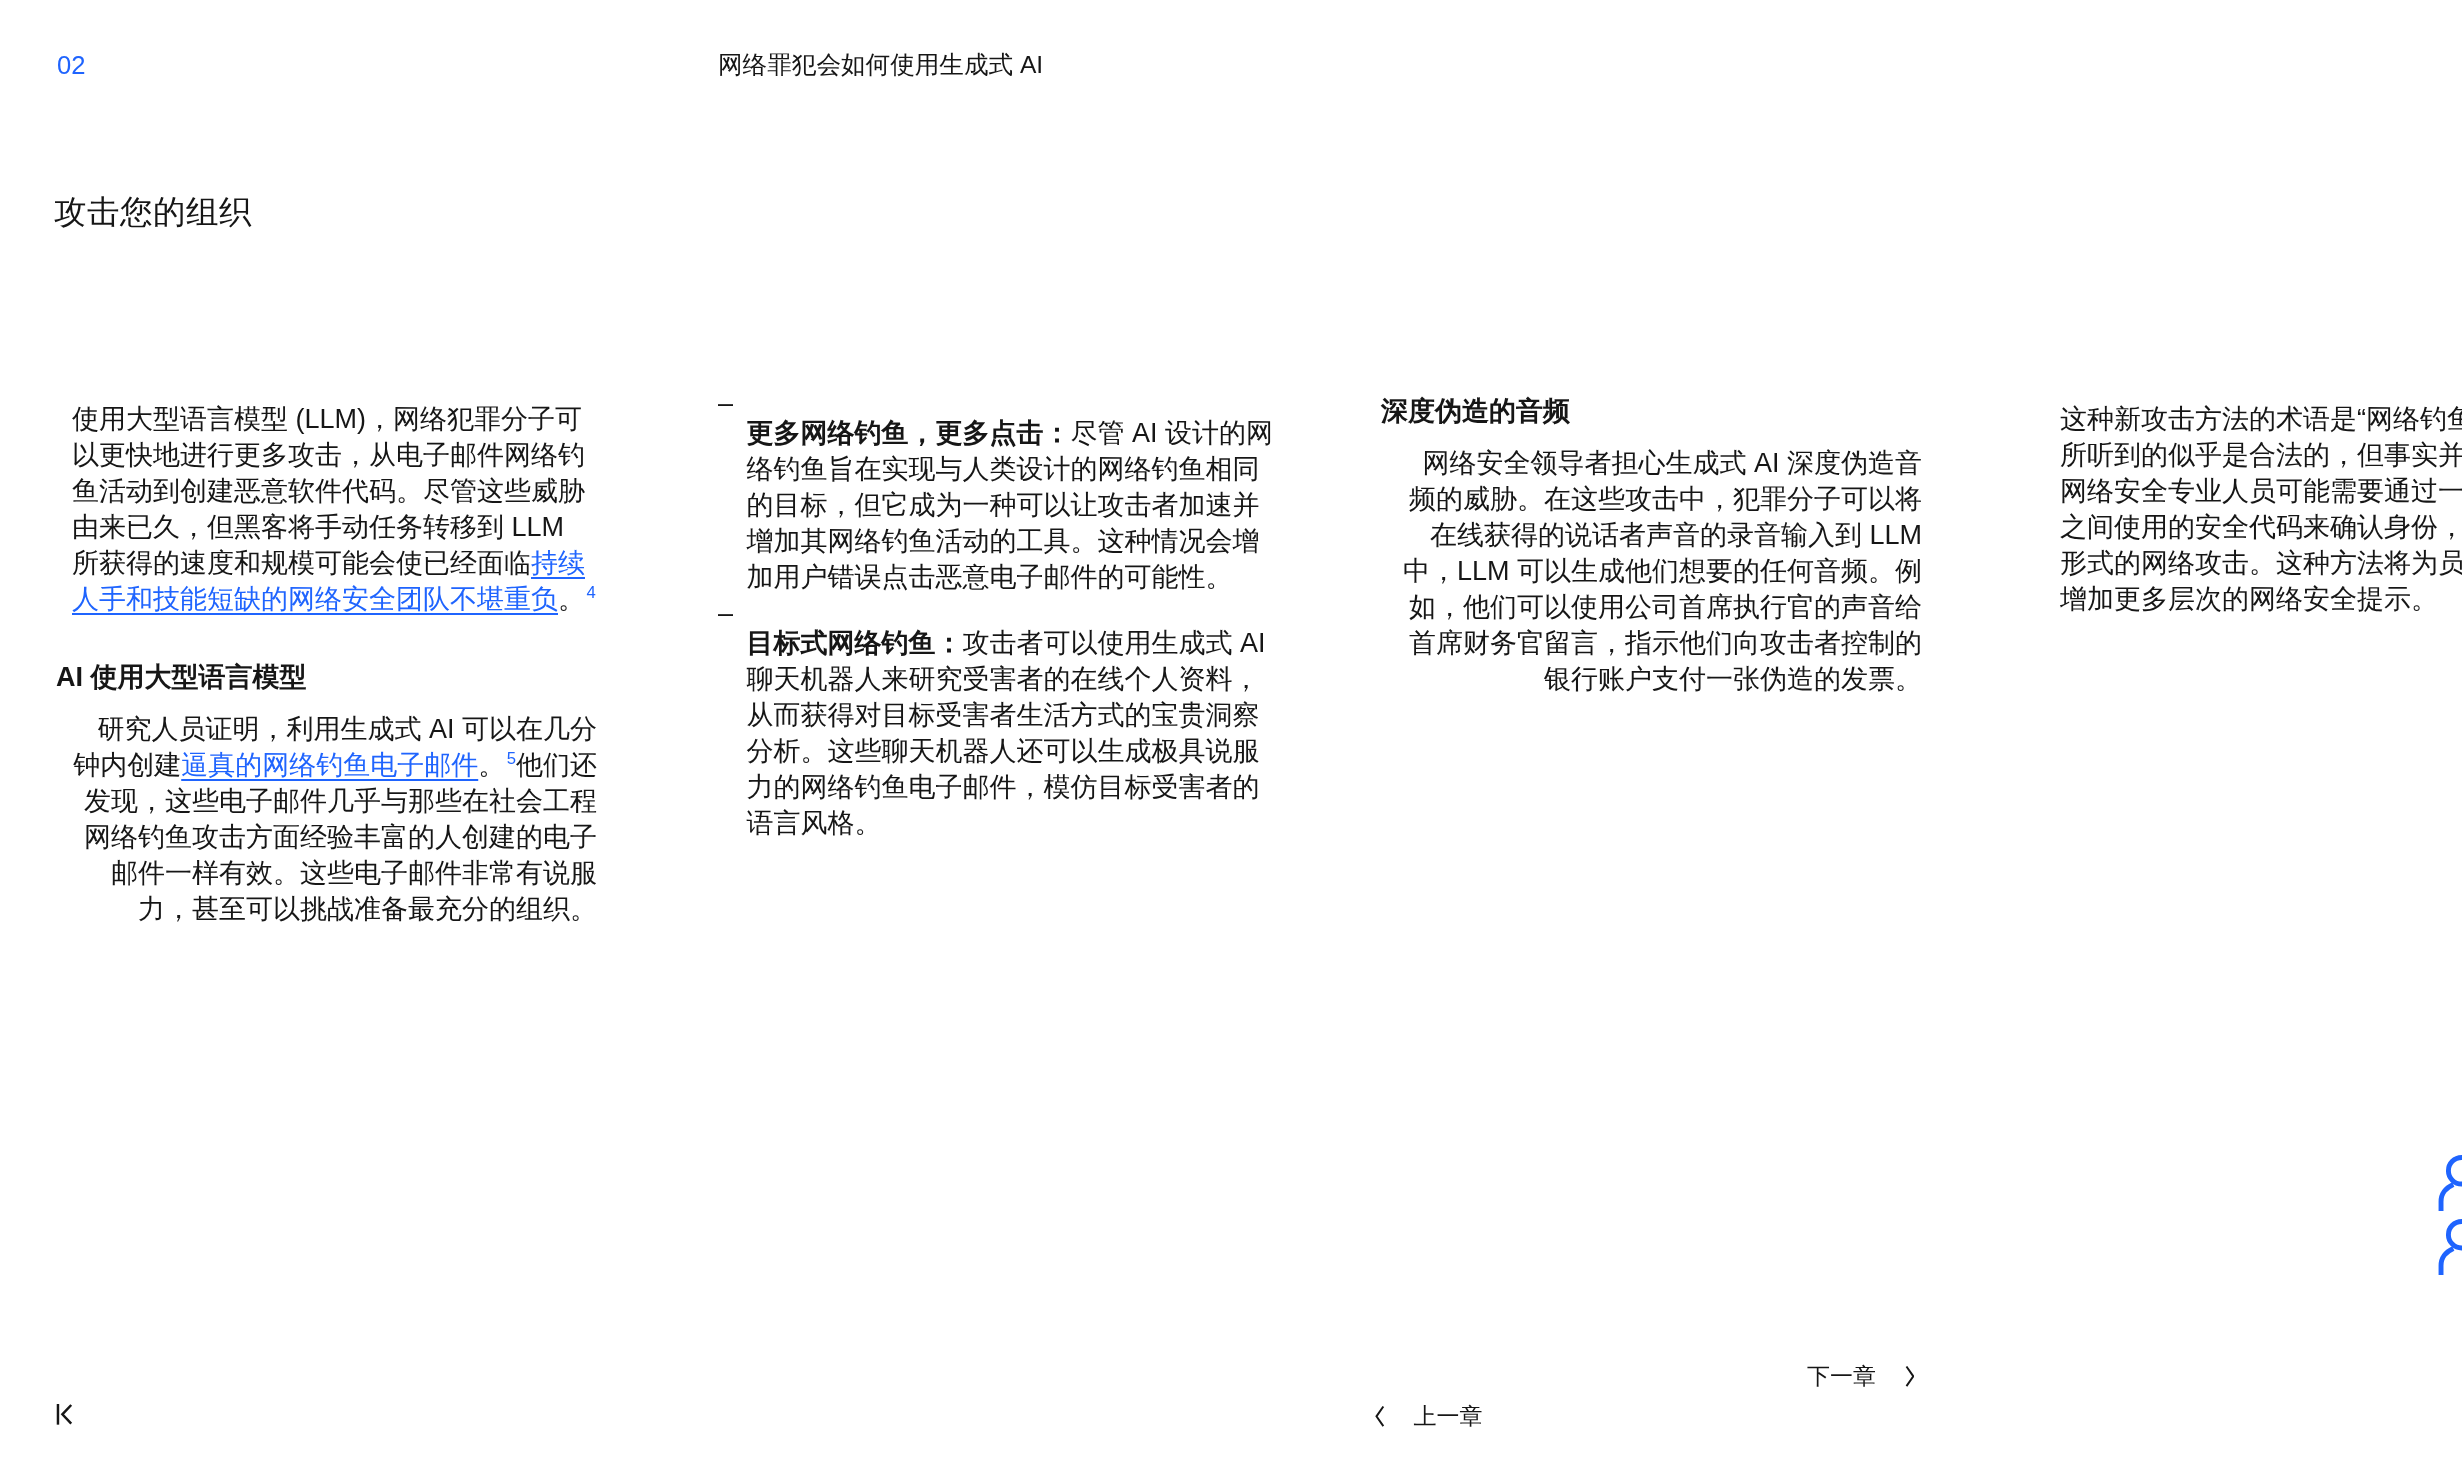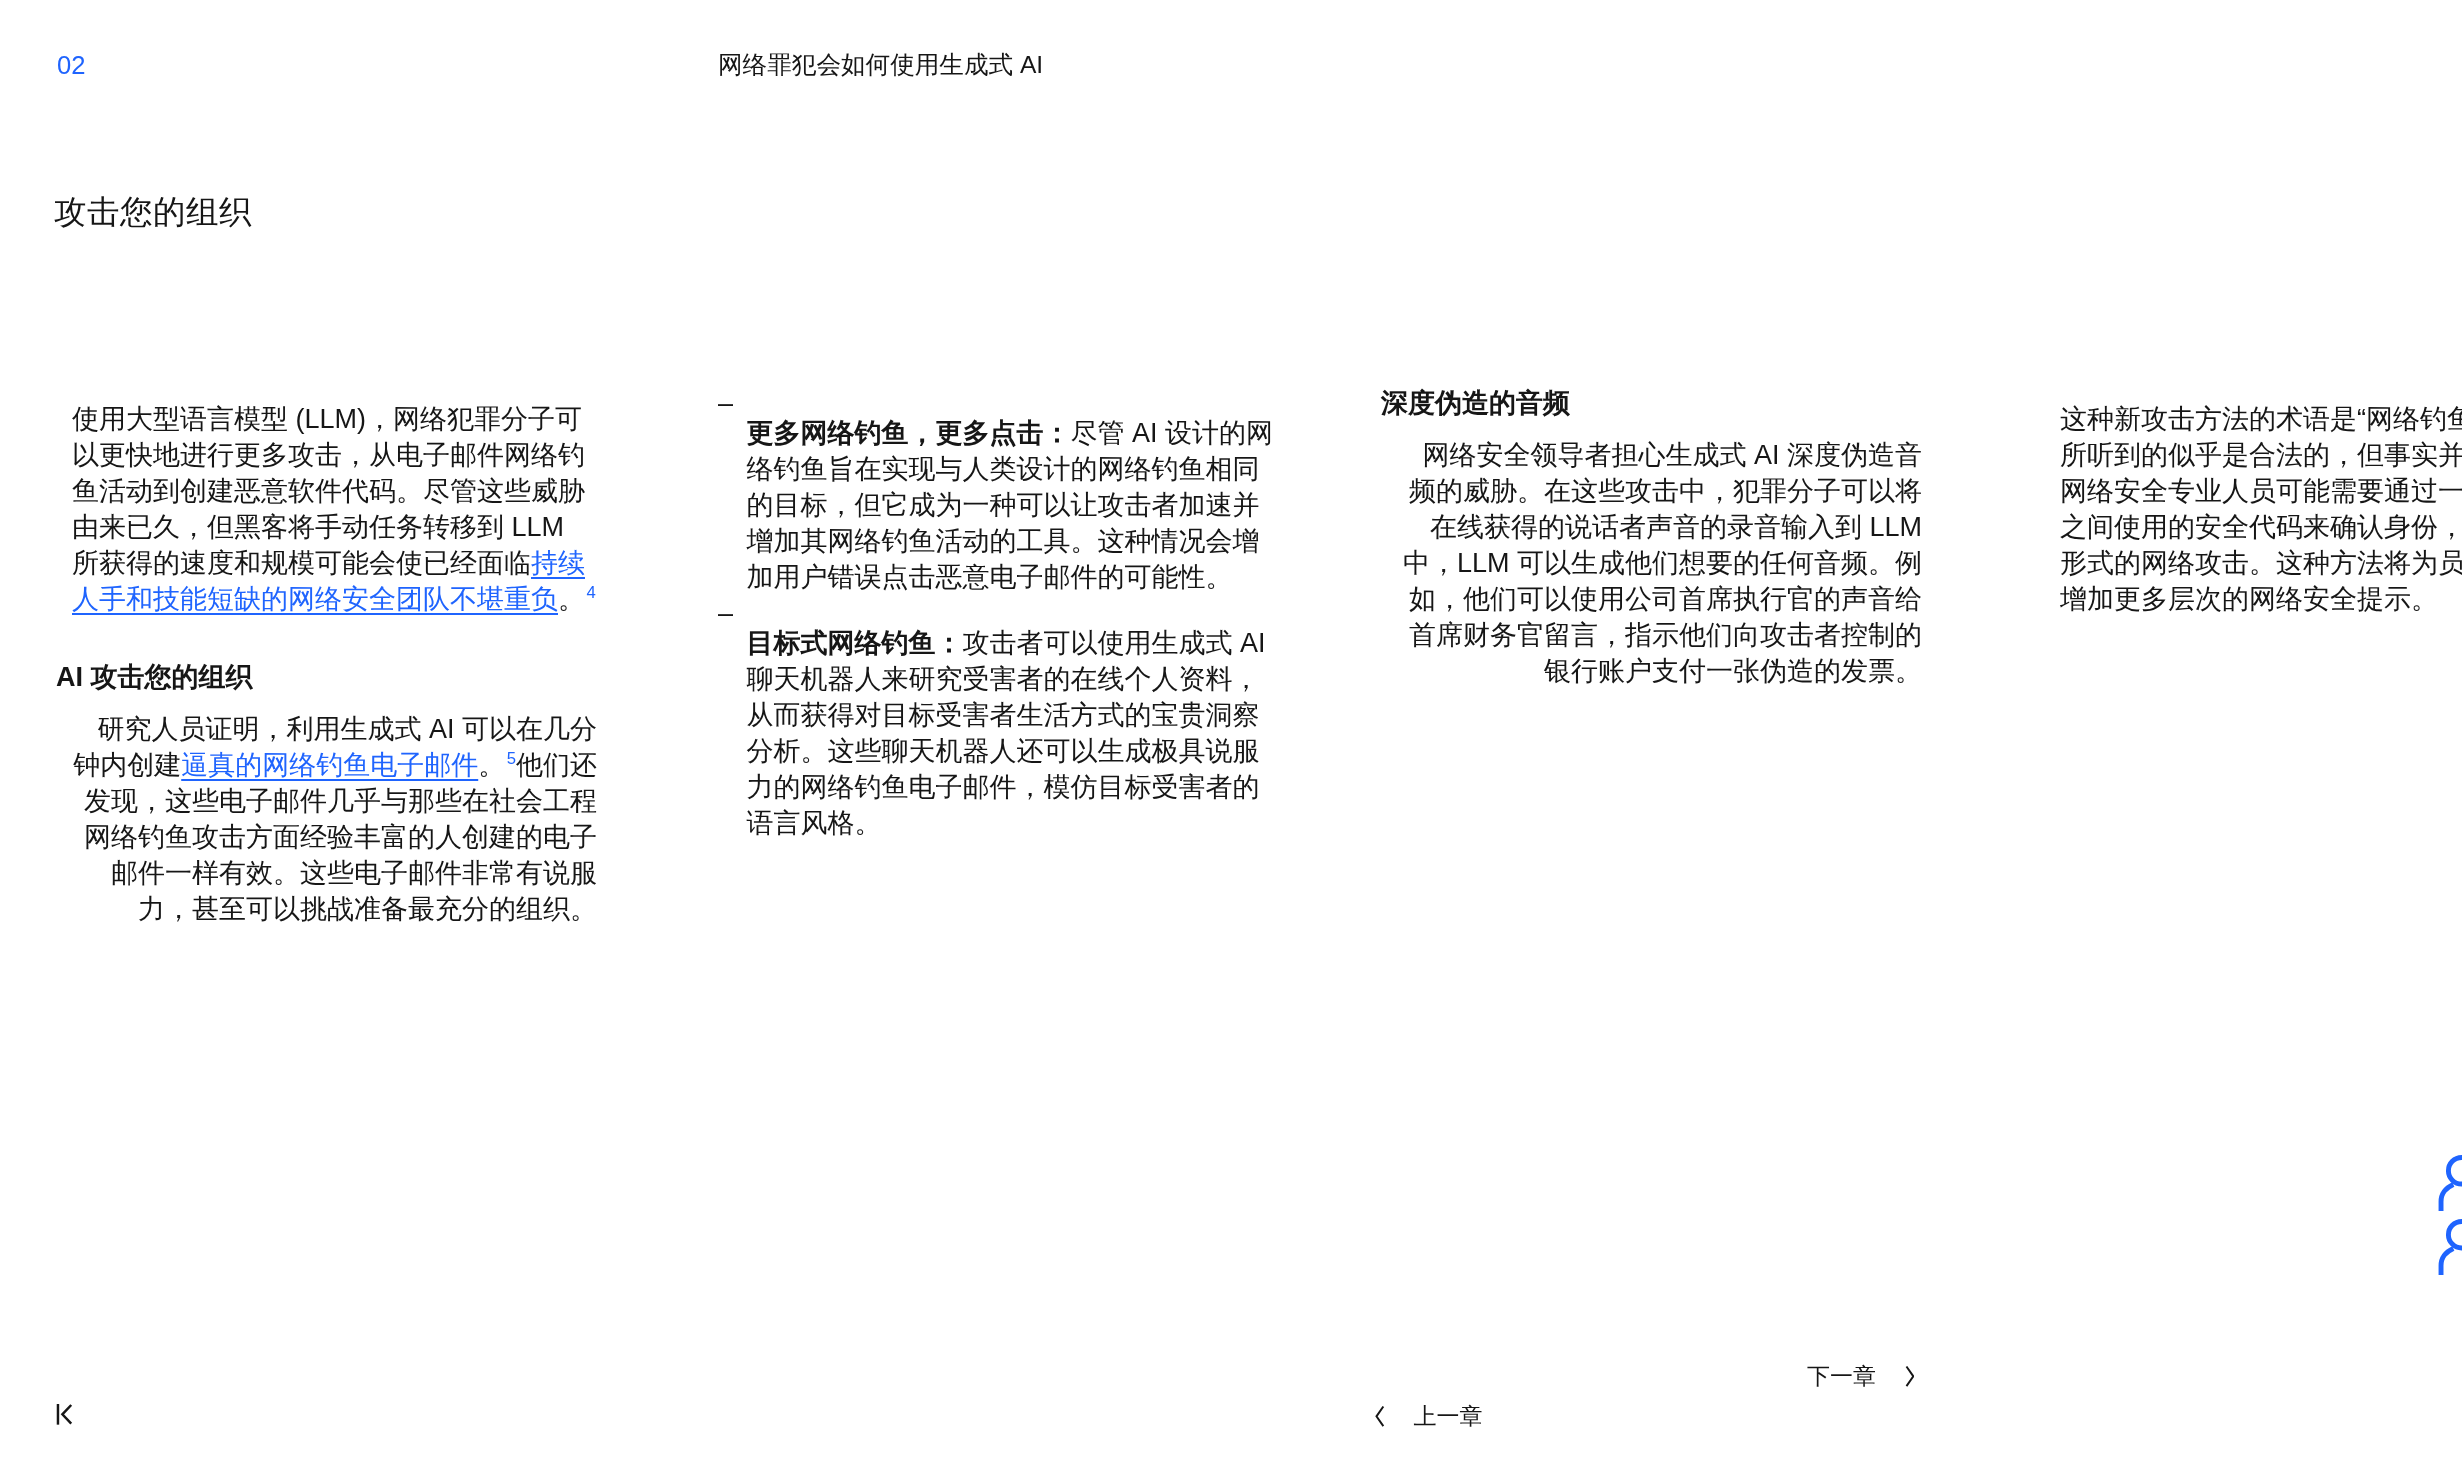--- a/index.html
+++ b/index.html
@@ -83,37 +83,37 @@
 <body>
 
 <div id="page">
 
   <div class="chapter-num">02</div>
   <div class="running-title">网络罪犯会如何使用生成式 AI</div>
   <h1 class="section-title">攻击您的组织</h1>
 
   <div class="col col1">
     <p><span>使用大型语言模型 (LLM)，网络犯罪分子可以更快地进行更多攻击，从电子邮件网络钓鱼活动到创建恶意软件代码。尽管这些威胁由来已久，但黑客将手动任务转移到 LLM 所获得的速度和规模可能会使已经面临</span><a class="link">持续人手和技能短缺的网络安全团队不堪重负</a><span>。</span><sup class="fn">4</sup></p>
-    <h2 class="subhead">AI 攻击您的组织</h2>
+    <h2 class="subhead">AI 使用大型语言模型</h2>
     <p class="after-head"><span>研究人员证明，利用生成式 AI 可以在几分钟内创建</span><a class="link">逼真的网络钓鱼电子邮件</a><span>。</span><sup class="fn">5</sup><span>他们还发现，这些电子邮件几乎与那些在社会工程网络钓鱼攻击方面经验丰富的人创建的电子邮件一样有效。这些电子邮件非常有说服力，甚至可以挑战准备最充分的组织。</span></p>
   </div>
 
   <div class="col col2">
     <div class="bullet-item">
       <span class="bullet">–</span>
       <div class="bullet-body"><span class="b">更多网络钓鱼，更多点击：</span><span>尽管 AI 设计的网络钓鱼旨在实现与人类设计的网络钓鱼相同的目标，但它成为一种可以让攻击者加速并增加其网络钓鱼活动的工具。这种情况会增加用户错误点击恶意电子邮件的可能性。</span></div>
     </div>
     <div class="bullet-item">
       <span class="bullet">–</span>
       <div class="bullet-body"><span class="b">目标式网络钓鱼：</span><span>攻击者可以使用生成式 AI 聊天机器人来研究受害者的在线个人资料，从而获得对目标受害者生活方式的宝贵洞察分析。这些聊天机器人还可以生成极具说服力的网络钓鱼电子邮件，模仿目标受害者的语言风格。</span></div>
     </div>
   </div>
 
   <div class="col col3">
-    <h2 class="subhead" style="margin-top:0">深度伪造的音频</h2>
+    <h2 class="subhead" style="margin-top:8px">深度伪造的音频</h2>
     <p class="after-head">网络安全领导者担心生成式 AI 深度伪造音频的威胁。在这些攻击中，犯罪分子可以将在线获得的说话者声音的录音输入到 LLM 中，LLM 可以生成他们想要的任何音频。例如，他们可以使用公司首席执行官的声音给首席财务官留言，指示他们向攻击者控制的银行账户支付一张伪造的发票。</p>
   </div>
 
   <div class="col col4">
     <p>这种新攻击方法的术语是“网络钓鱼 3.0”，您所听到的似乎是合法的，但事实并非如此。网络安全专业人员可能需要通过一系列个人之间使用的安全代码来确认身份，打击这种形式的网络攻击。这种方法将为员工的生活增加更多层次的网络安全提示。</p>
   </div>
 
   <svg class="people" viewBox="0 0 270 250" fill="none">
     <g stroke="#1f64fe" stroke-width="10" fill="none">
 

